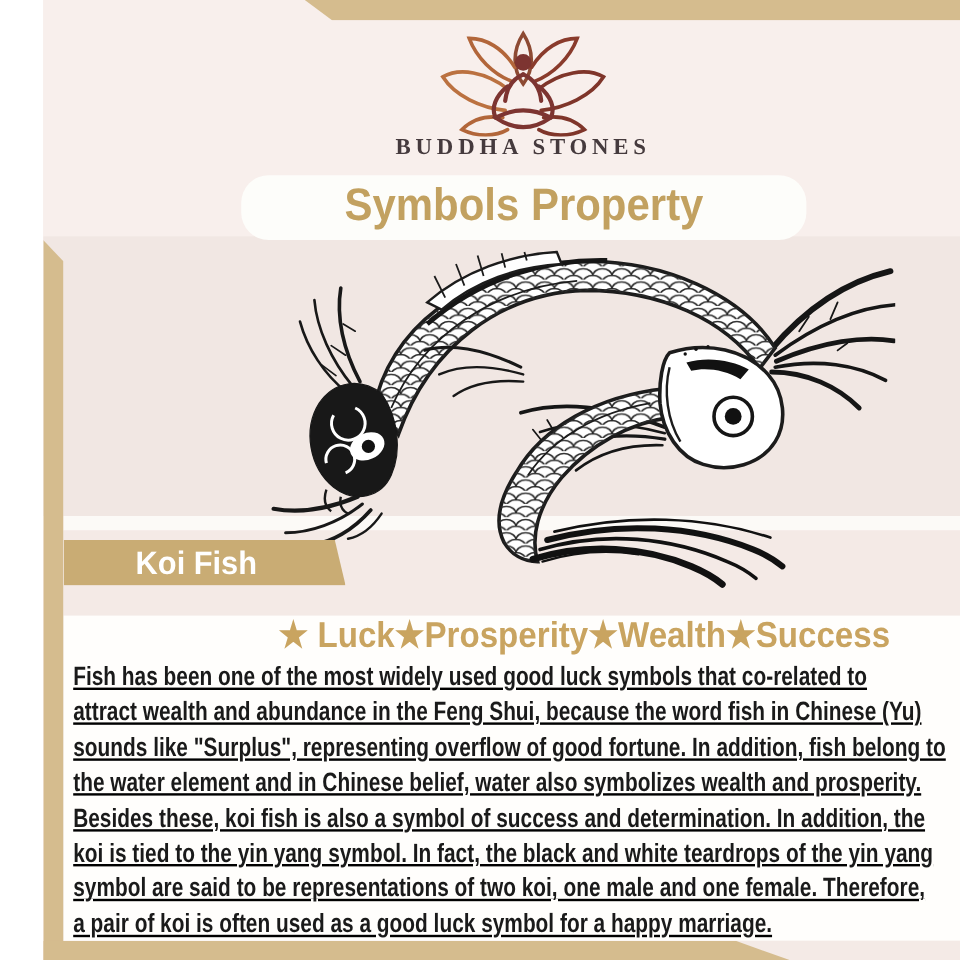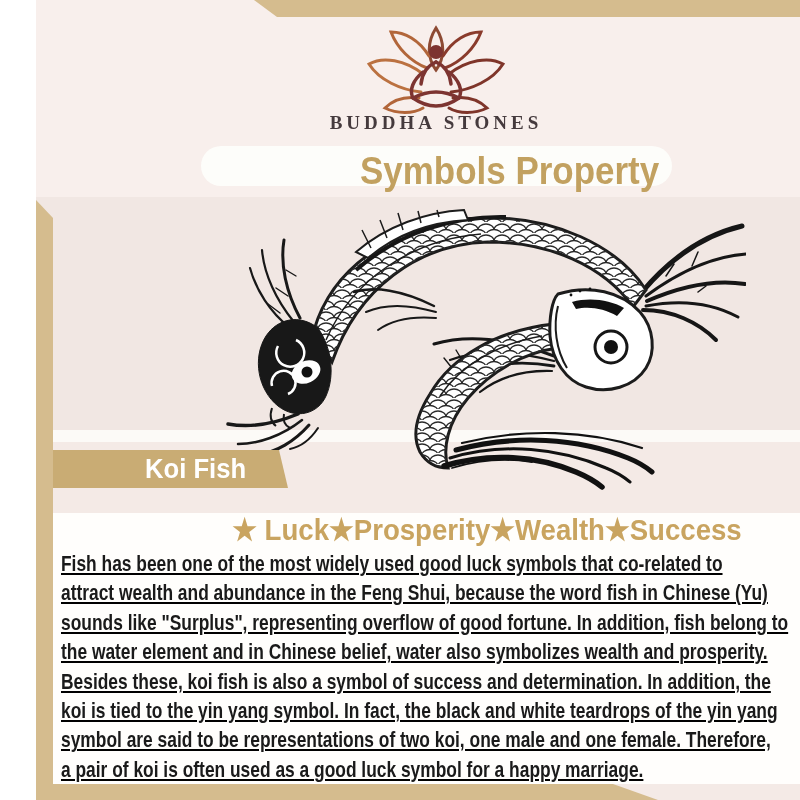--- a/index.html
+++ b/index.html
@@ -17,28 +17,28 @@
   .gold{background:#d5bc8e;}
   .frame-top{left:0;top:0;width:800px;height:17px;clip-path:polygon(218px 0,800px 0,800px 17px,241px 17px);}
   .frame-right{left:782px;top:0;width:18px;height:582px;clip-path:polygon(0 0,18px 0,18px 582px,0 535px);}
   .frame-left{left:0;top:200px;width:17px;height:600px;clip-path:polygon(0 0,17px 18px,17px 600px,0 600px);}
   .frame-bottom{left:0;top:784px;width:622px;height:16px;clip-path:polygon(0 0,577px 0,622px 16px,0 16px);}
   
   .logo{left:325px;top:22px;width:150px;height:92px;}
   .brand{left:0;top:112px;width:800px;text-align:center;font-family:"Liberation Serif",serif;
          font-size:19px;font-weight:600;letter-spacing:4px;color:#453a3d;}
   
-  .title-band{left:165px;top:146px;width:471px;height:40px;background:#fdfdfa;text-align:right;line-height:50px;border-radius:23px;}
+  .title-band{left:165px;top:146px;width:471px;height:54px;background:#fdfdfa;text-align:center;line-height:50px;border-radius:23px;}
   .title-band span{display:inline-block;font-size:38px;font-weight:bold;color:#c2a160;
                    transform:scaleX(.92);transform-origin:center;white-space:nowrap;}
   
   .fish{left:170px;top:200px;width:540px;height:290px;}
   
   .koi-banner{left:17px;top:450px;width:235px;height:38px;background:#c9ac74;
-              clip-path:polygon(0 0,226px 0,235px 38px,0 38px);line-height:38px;padding-left:92px;box-sizing:border-box;}
+              clip-path:polygon(0 0,226px 0,235px 38px,0 38px);line-height:38px;padding-left:60px;box-sizing:border-box;}
   .koi-banner span{display:inline-block;font-size:27px;font-weight:bold;color:#ffffff;
                    transform:scaleX(.95);transform-origin:0 50%;white-space:nowrap;}
   
   .tagline{left:15px;top:511px;width:775px;height:38px;text-align:center;line-height:38px;padding-left:48px;}
   .tagline span{display:inline-block;font-size:30px;font-weight:bold;color:#c9a460;
                 transform:scaleX(.92);transform-origin:center;white-space:nowrap;}
   
   .body-text{left:25px;top:549px;width:767px;text-decoration:underline;}
   .body-line{font-size:22px;font-weight:bold;color:#1a1a1a;line-height:29.4px;
              transform:scaleX(.79);transform-origin:0 50%;white-space:nowrap;}

